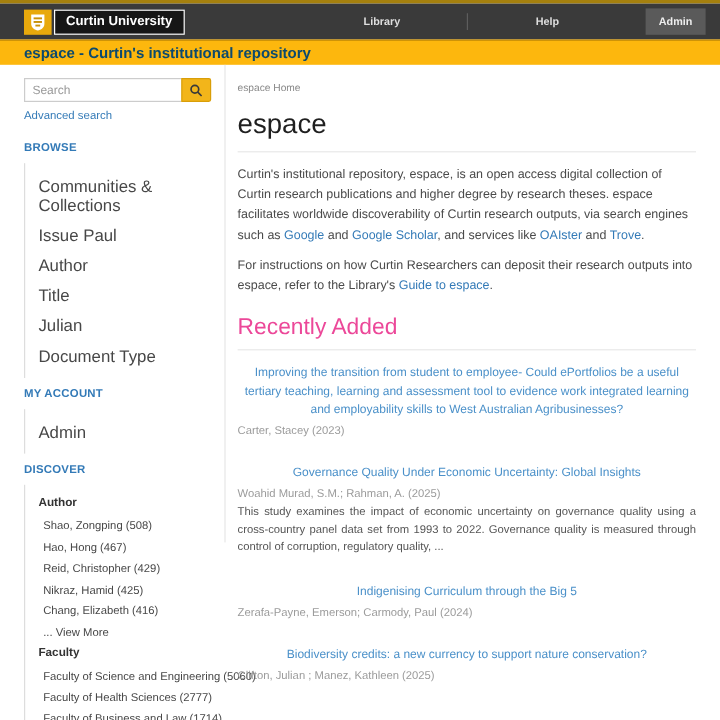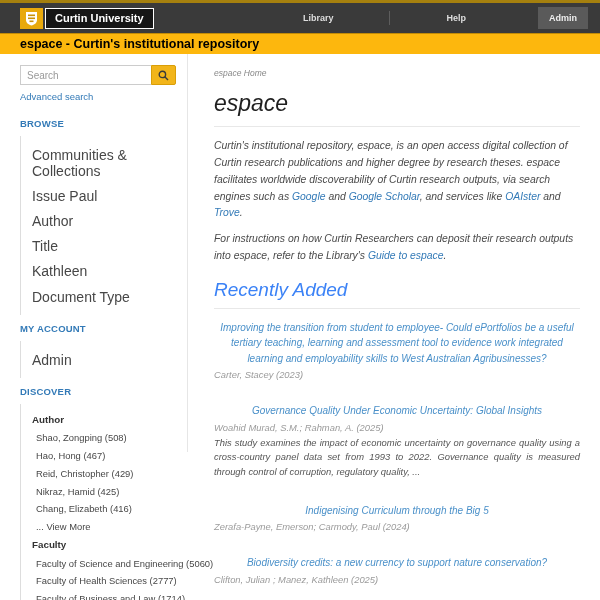--- a/index.html
+++ b/index.html
@@ -19,26 +19,26 @@
                   padding:0 9px; margin-left:2px; white-space:nowrap; }
   .topnav { display:flex; align-items:center;gap:46px; }
   .topnav-link { color:#dedede; font-size:9px; padding:0 10px; cursor:pointer; }
   .topnav-sep { width:1px; height:14px; background:#5d5d5d; }
   .admin-btn { background:#5a5a5a; color:#eee; font-size:9px; padding:6px 11px;
                margin-left:16px; cursor:pointer; }
 
   
   .banner { height:21px; background:#fdb70d; border-top:1px solid #c28b07;
             display:flex; align-items:center; padding-left:20px; }
-  .banner-title { font-size:12.5px; font-weight:bold; color:#000000; }
+  .banner-title { font-size:12.5px; font-weight:bold; color:#0c4a6e; }
 
   
   .content { display:flex; height:398px; }
   .sidebar { width:187px; flex:0 0 187px; padding:11px 11px 0 20px; }
-  .main { flex:1; border-left:1px solid #e6e6e6; padding:8px 20px 0 26px;font-style:italic; }
+  .main { flex:1; border-left:1px solid #e6e6e6; padding:8px 20px 0 10px; }
 
   
   .search-row { display:flex; height:20px; }
   .search-input { flex:1; min-width:0; border:1px solid #ccc; border-right:none;
                   font-size:10px; padding:0 6px; color:#444; outline:none;
                   font-family:"Liberation Sans", sans-serif; }
   .search-input::placeholder { color:#999; }
   .search-btn { width:25px; background:#f2b51a; border:1px solid #d99e08;
                 display:flex; align-items:center; justify-content:center;
                 cursor:pointer; border-radius:0 2px 2px 0; }
@@ -51,21 +51,21 @@
   .facet-title { font-size:9.8px; font-weight:bold; color:#333; padding:3.8px 0; }
   .facet-item { font-size:9.4px; color:#474747; padding:3.4px 0 3.4px 4px;
                 cursor:pointer; white-space:nowrap; }
 
   
   .breadcrumb { font-size:8.5px; color:#888; margin:6px 0 12px; }
   .page-title { font-size:23px; font-weight:400; color:#1f1f1f; margin-bottom:9px; }
   .rule { border:none; border-top:1px solid #e8e8e8; margin:0 0 11px; }
   .para { font-size:10.4px; color:#4a4a4a; line-height:1.62; margin-bottom:9px; }
   .para a { color:#337ab7; }
-  .section-title { font-size:19px; font-weight:400; color:#3b82f6;
+  .section-title { font-size:19px; font-weight:400; color:#ec4899;
                    margin:14px 0 7px; }
   .item { margin-bottom:23px; }
   .item-title { display:block; font-size:10px; color:#4a90c9;
                 line-height:1.55; margin-bottom:3px;text-align:center; }
   .item-authors { font-size:9.4px; color:#9b9b9b; }
   .item-abstract { font-size:9.4px; color:#555; line-height:1.55;
                    text-align:justify; margin-top:3px; }
 </style>
 </head>
 <body>
@@ -111,21 +111,21 @@
       </span>
     </div>
     <a class="adv-search">Advanced search</a>
 
     <div class="side-heading">BROWSE</div>
     <div class="panel" id="browse-list">
         <div class="panel-item">Communities &amp; Collections</div>
         <div class="panel-item">Issue Paul</div>
         <div class="panel-item">Author</div>
         <div class="panel-item">Title</div>
-        <div class="panel-item">Kathleen</div>
+        <div class="panel-item">Julian</div>
         <div class="panel-item">Document Type</div>
       </div>
 
     <div class="side-heading">MY ACCOUNT</div>
     <div class="panel" id="account-list">
         <div class="panel-item">Admin</div>
       </div>
 
     <div class="side-heading">DISCOVER</div>
     <div class="panel" id="facet-groups">

